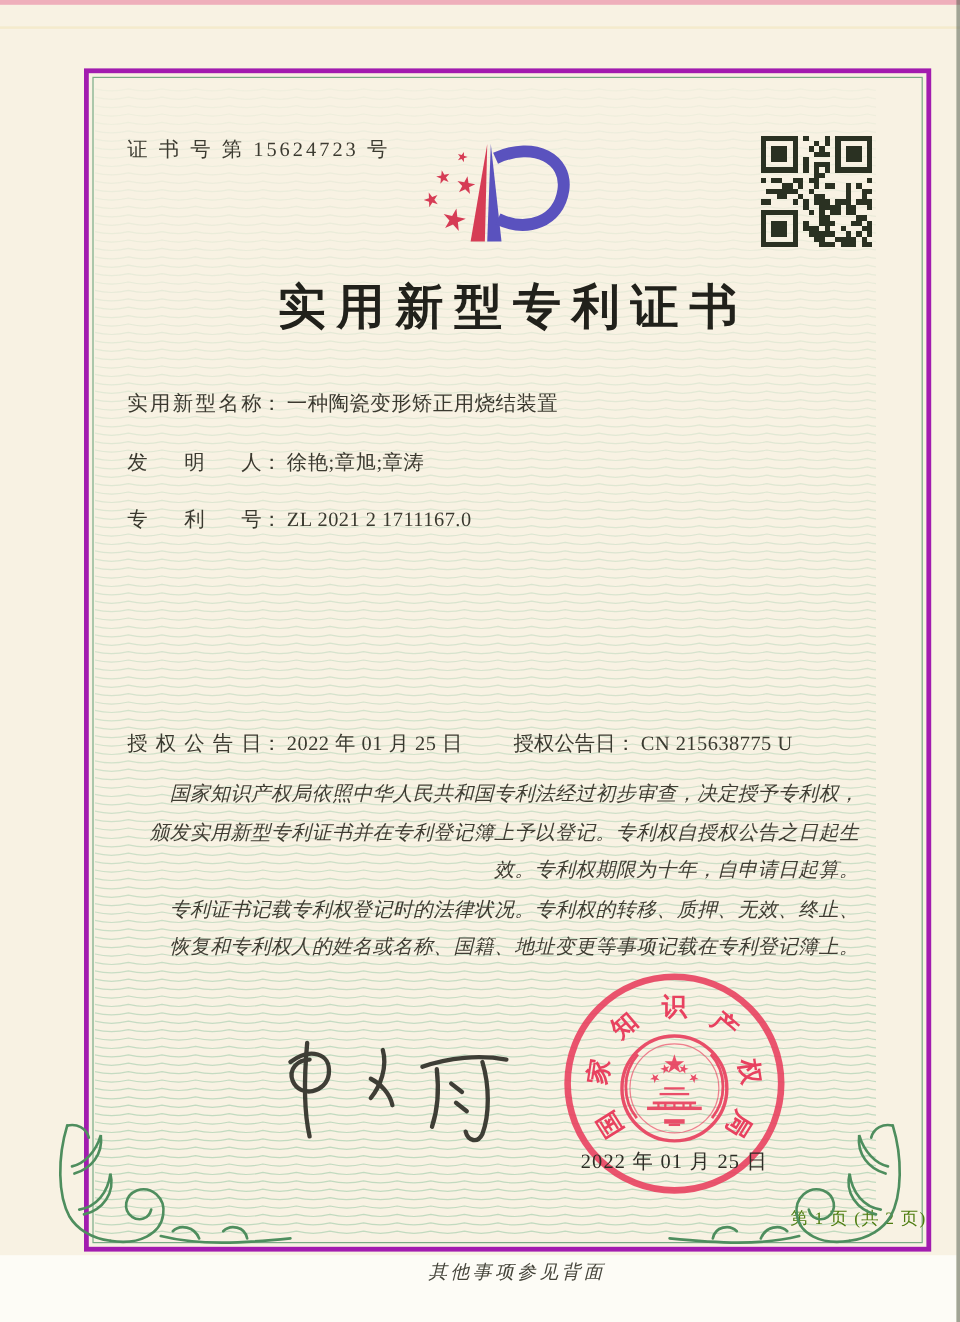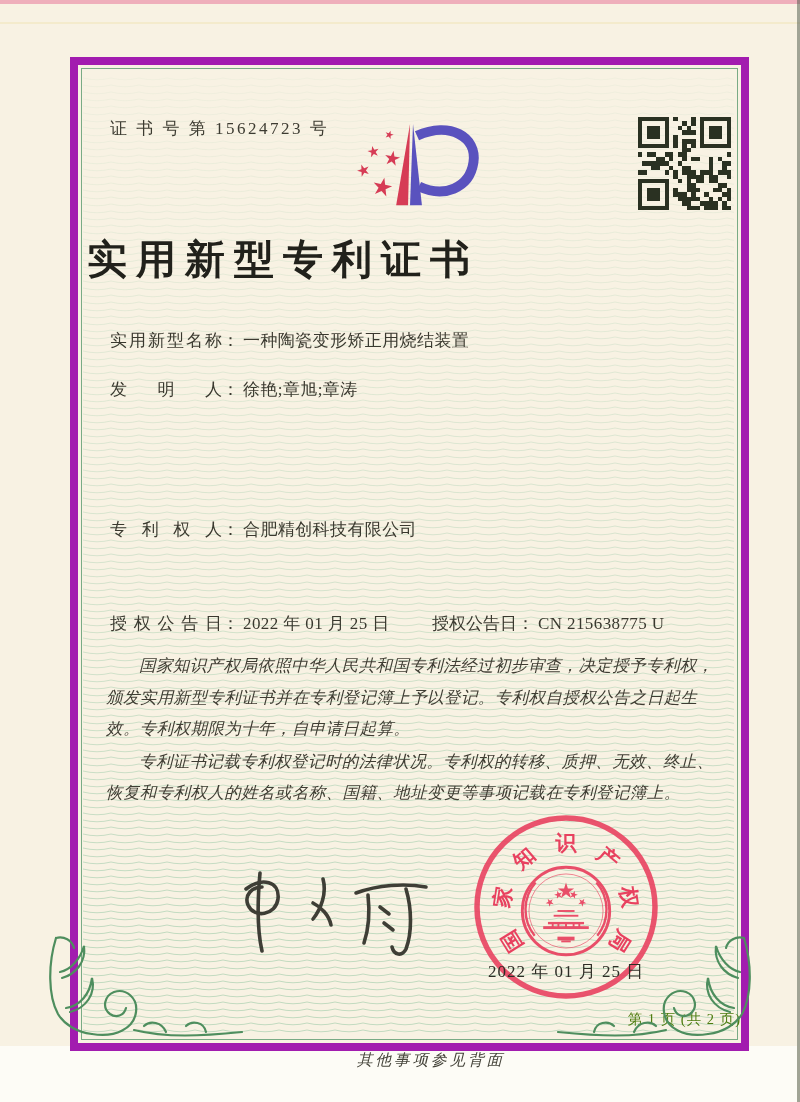--- a/index.html
+++ b/index.html
@@ -4,41 +4,41 @@
 <style>
   html,body{margin:0;padding:0;}
   body{width:800px;height:1102px;position:relative;background:#f8f2e3;overflow:hidden;
        font-family:"Liberation Serif","DejaVu Serif",serif;color:#33322a;}
   
   .scan-top{position:absolute;top:0;left:0;right:0;height:4px;background:#efafbb;}
   .scan-yellow{position:absolute;top:22px;left:0;right:0;height:2px;background:#f2e9c5;opacity:.8;}
   .scan-right{position:absolute;top:0;right:0;bottom:0;width:3px;background:#4a5547;opacity:.5;}
   .scan-bottom-white{position:absolute;left:0;right:3px;top:1046px;bottom:0;background:#fdfcf6;}
   
-  .frame{position:absolute;left:70px;top:57px;width:663px;height:978px;border:8px solid #a21caf;z-index:2;}
+  .frame{position:absolute;left:70px;top:57px;width:663px;height:978px;border:4px solid #a21caf;z-index:2;padding-left:35px;}
   .frame-inner{position:absolute;left:3px;top:3px;right:3px;bottom:3px;border:1.3px solid #79ab85;}
   #waves{position:absolute;left:5px;top:5px;z-index:0;}
   .content{position:absolute;left:0;top:0;right:0;bottom:0;z-index:3;}
   
   .cert-no{position:absolute;left:32px;top:52px;font-size:17px;letter-spacing:2.5px;color:#3c3b31;}
   .logo{position:absolute;left:266px;top:56px;width:140px;height:104px;}
   .qr{position:absolute;left:560px;top:52px;width:93px;height:93px;}
-  .title{position:absolute;left:0;top:167px;width:100%;font-size:40px;font-weight:700;
+  .title{position:absolute;left:0;top:167px;width:100%;text-align:center;font-size:40px;font-weight:700;
          letter-spacing:9px;padding-left:9px;box-sizing:border-box;color:#21211b;}
   
   .row{position:absolute;left:32px;right:20px;font-size:17px;line-height:25px;color:#3a392f;}
   .lab{display:inline-block;width:112px;text-align:justify;text-align-last:justify;vertical-align:top;}
   .colon{vertical-align:top;}
   .val{display:inline-block;vertical-align:top;margin-left:4px;letter-spacing:.4px;}
   .val-addr{width:430px;letter-spacing:0;}
   .pair2{position:absolute;left:322px;top:0;white-space:nowrap;}
   
   .paras{position:absolute;left:28px;top:585px;width:614px;font-style:italic;font-size:16.5px;
          line-height:31.5px;color:#3f3d33;letter-spacing:.4px;}
-  .paras p{margin:0 0 1px 0;text-indent:2em;}
+  .paras p{margin:0 0 1px 0;text-indent:2em;text-align:right;}
   
   .sig-block{position:absolute;left:45px;top:810px;font-size:18.5px;letter-spacing:3px;color:#34332b;}
   .sig-block .name{margin-top:17px;}
   .signature{position:absolute;left:150px;top:790px;width:220px;height:110px;}
   
   .seal{position:absolute;left:393px;top:747px;width:190px;height:190px;mix-blend-mode:multiply;}
   .seal svg{position:absolute;left:0;top:0;}
   .seal-text span{position:absolute;font-size:21px;font-weight:700;color:#e8415f;font-family:"Liberation Serif","DejaVu Serif",serif;}
   .seal-date{position:absolute;left:50%;top:148px;transform:translateX(-50%);white-space:nowrap;
              font-size:17px;color:#2e2d26;letter-spacing:1px;z-index:5;}
@@ -461,22 +461,22 @@
       </svg>
 
     <div class="title">实用新型专利证书</div>
 
     <div class="row" style="top:263px">
       <span class="lab">实用新型名称</span><span class="colon">：</span><span class="val">一种陶瓷变形矫正用烧结装置</span>
     </div>
     <div class="row" style="top:312px">
       <span class="lab">发明人</span><span class="colon">：</span><span class="val">徐艳;章旭;章涛</span>
     </div>
-    <div class="row" style="top:452px">
-      <span class="lab">专利权人</span><span class="colon">：</span><span class="val">合肥精创科技有限公司</span>
+    <div class="row" style="top:359px">
+      <span class="lab">专利号</span><span class="colon">：</span><span class="val">ZL 2021 2 1711167.0</span>
     </div>
     <div class="row" style="top:546px">
       <span class="lab">授权公告日</span><span class="colon">：</span><span class="val">2022 年 01 月 25 日</span>
       <span class="pair2"><span>授权公告日</span><span class="colon">：</span><span class="val">CN 215638775 U</span></span>
     </div>
 
     <div class="paras">
       <p>国家知识产权局依照中华人民共和国专利法经过初步审查，决定授予专利权，颁发实用新型专利证书并在专利登记簿上予以登记。专利权自授权公告之日起生效。专利权期限为十年，自申请日起算。</p>
       <p>专利证书记载专利权登记时的法律状况。专利权的转移、质押、无效、终止、恢复和专利权人的姓名或名称、国籍、地址变更等事项记载在专利登记簿上。</p>
     </div>

